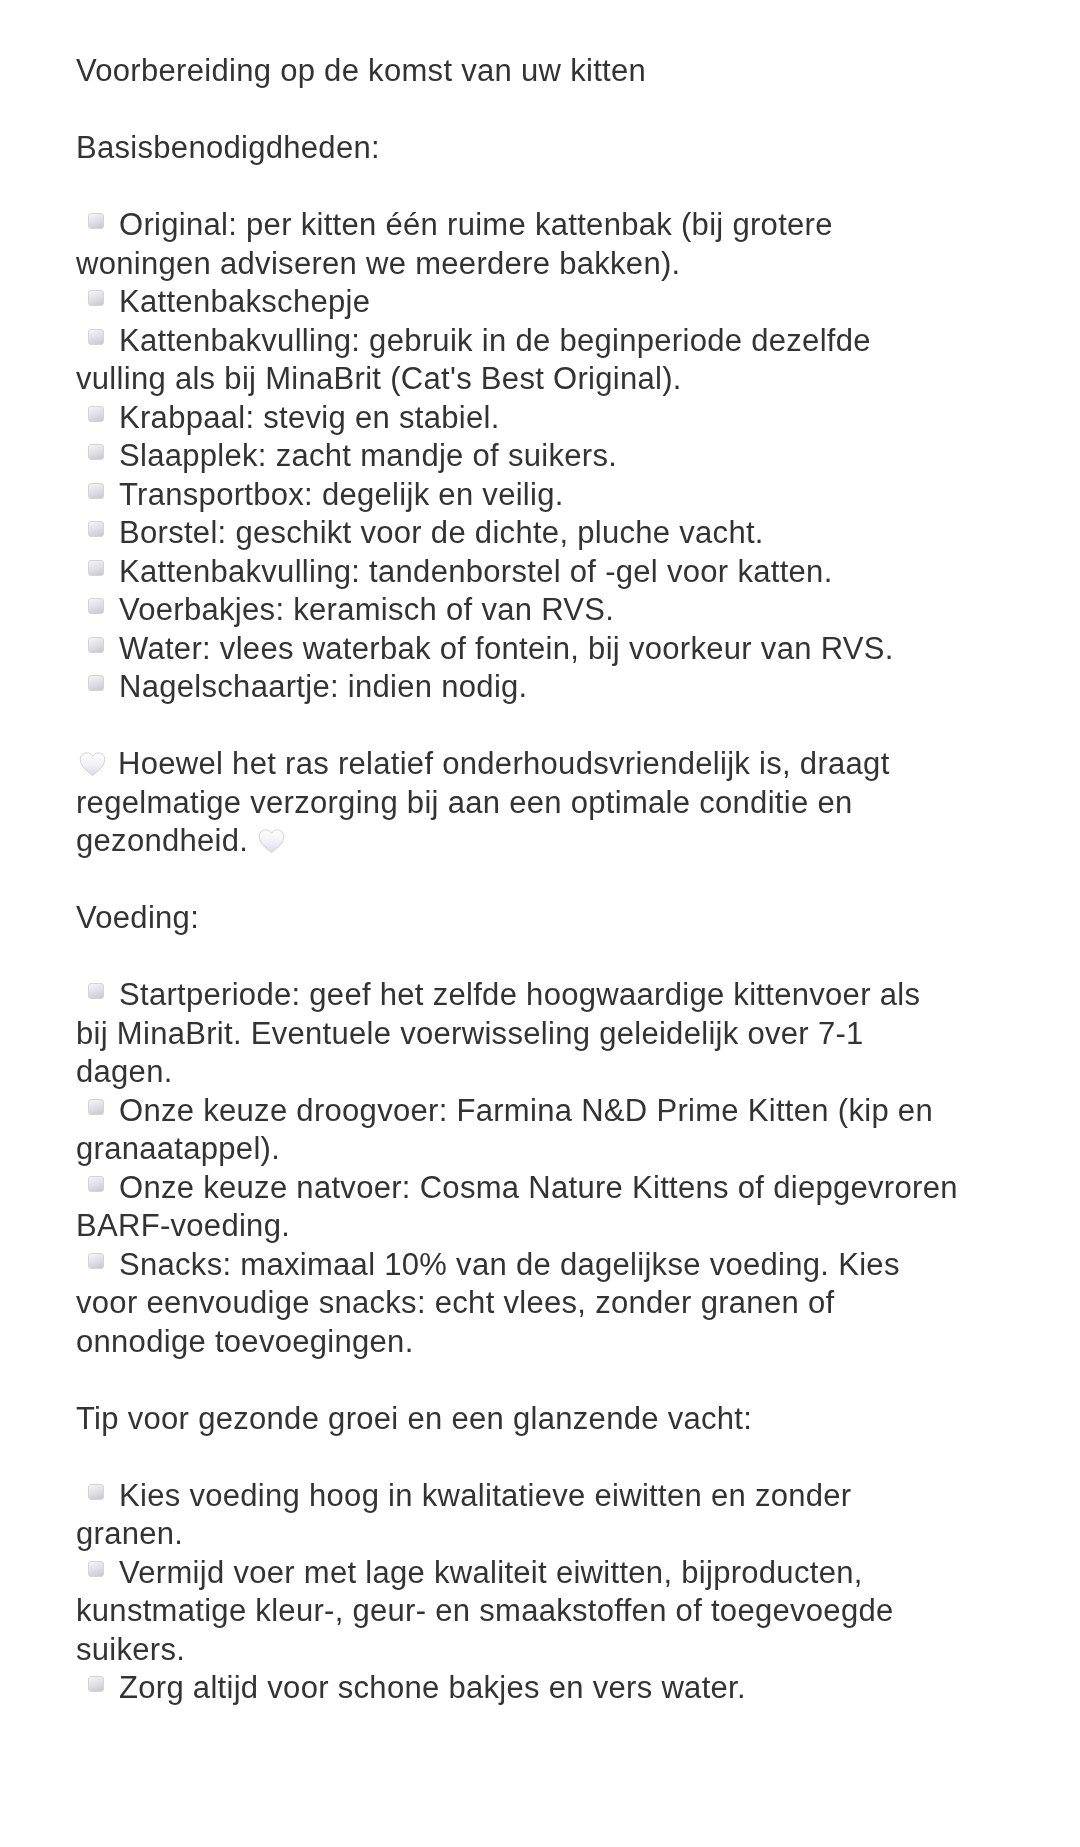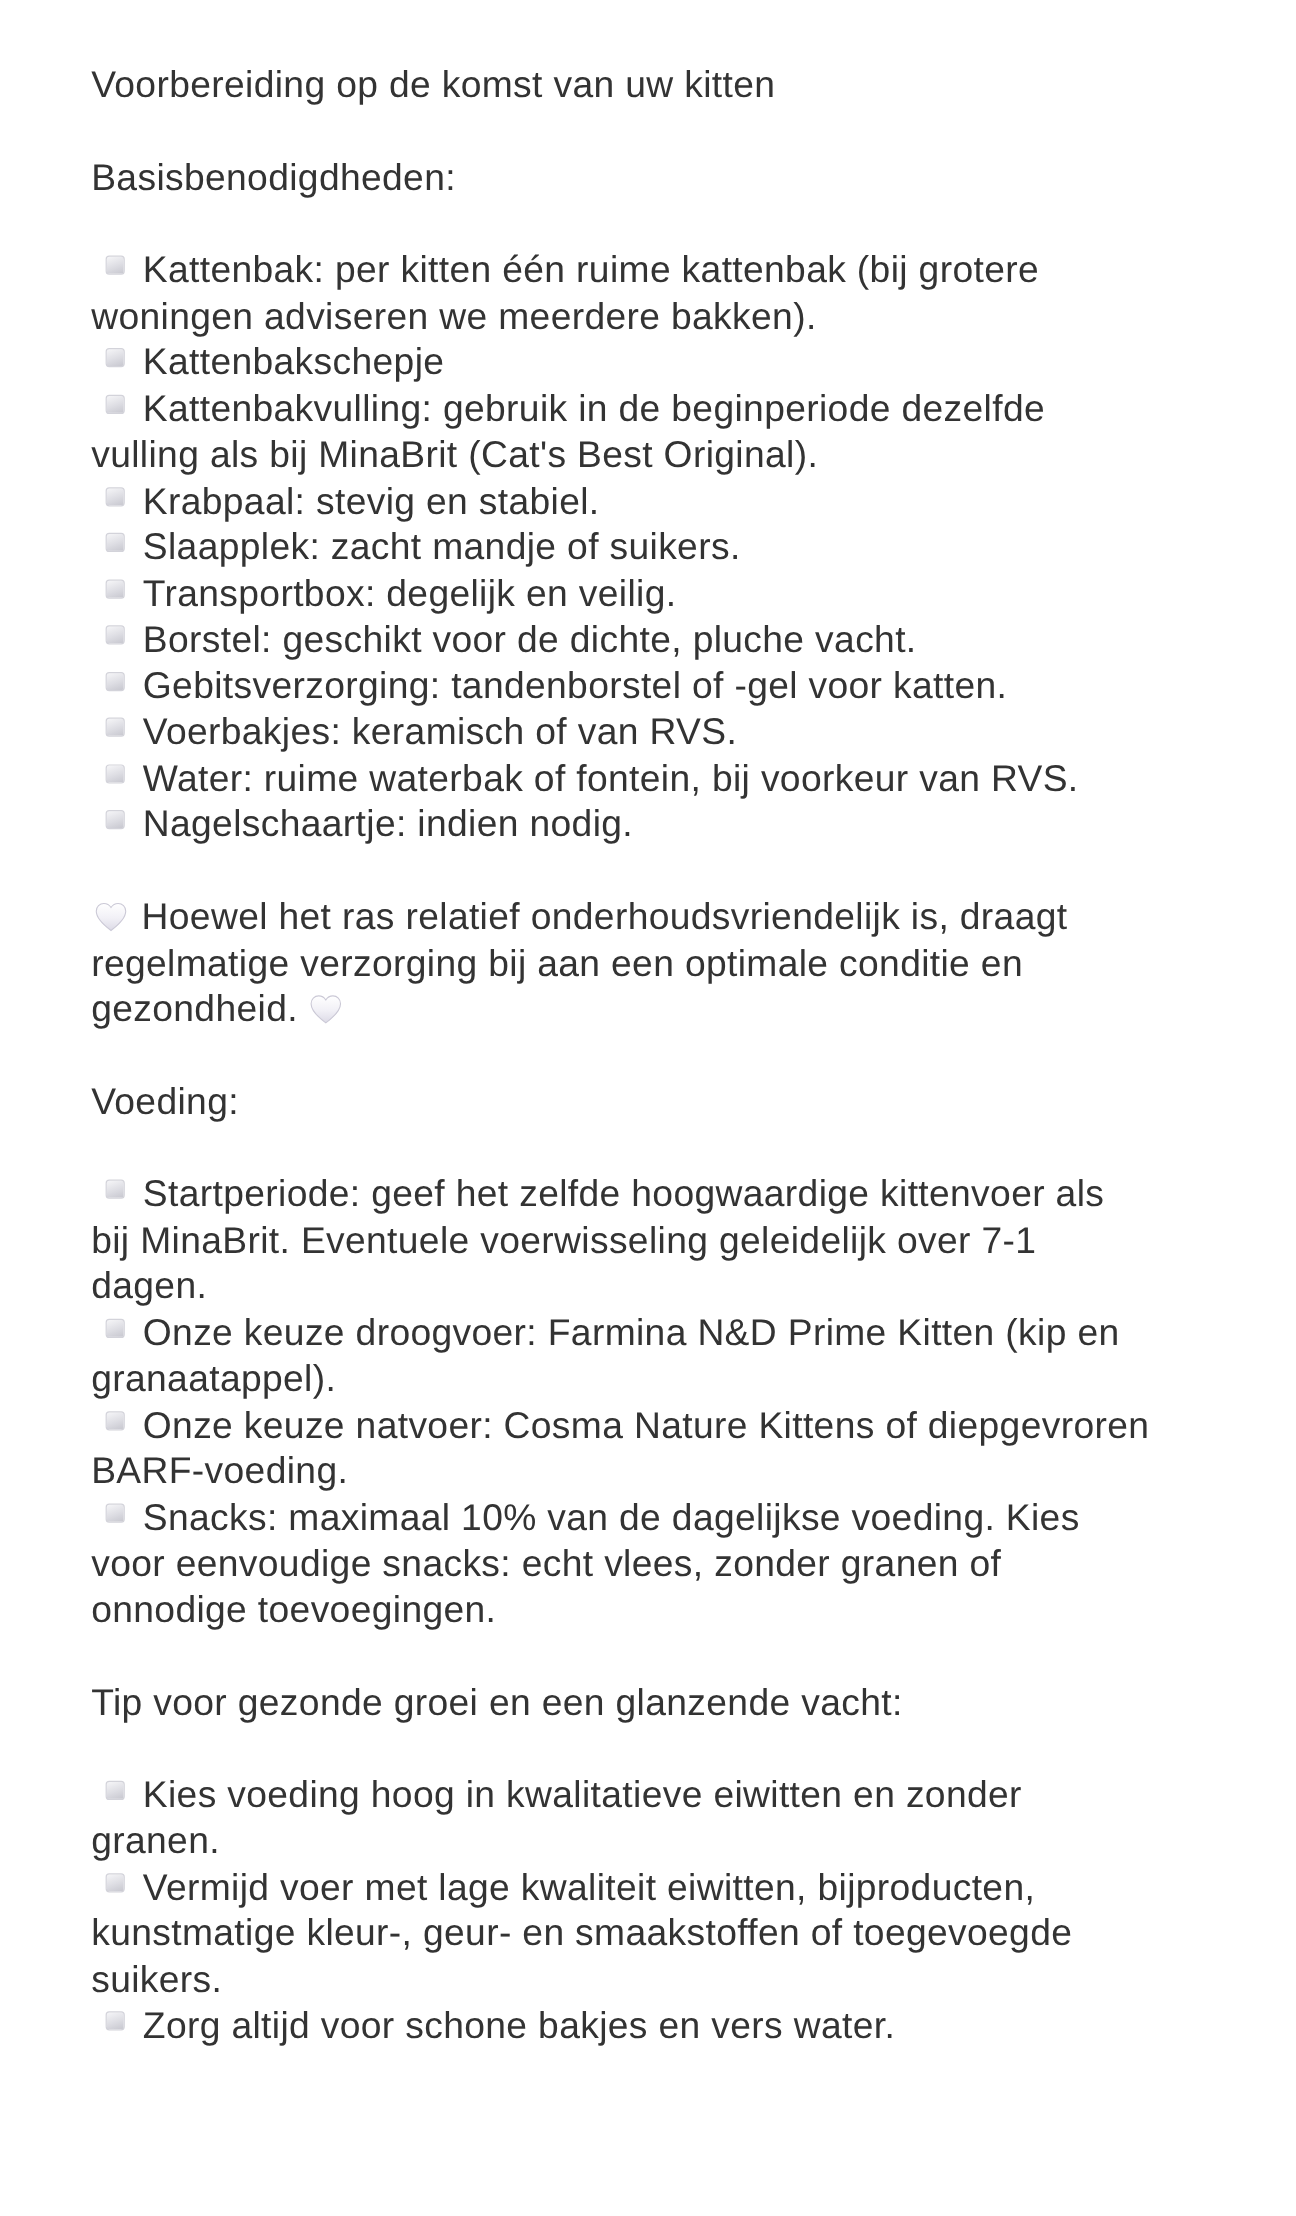--- a/index.html
+++ b/index.html
@@ -60,30 +60,30 @@
   </defs>
 </svg>
 
 <div class="doc">
 
   <p class="block">Voorbereiding op de komst van uw kitten</p>
 
   <p class="block">Basisbenodigdheden:</p>
 
   <div class="block list">
-    <div class="item"><span class="bullet"></span><span>Kattenbak: per kitten één ruime kattenbak (bij grotere woningen adviseren we meerdere bakken).</span></div>
+    <div class="item"><span class="bullet"></span><span>Original: per kitten één ruime kattenbak (bij grotere woningen adviseren we meerdere bakken).</span></div>
     <div class="item"><span class="bullet"></span><span>Kattenbakschepje</span></div>
     <div class="item"><span class="bullet"></span><span>Kattenbakvulling: gebruik in de beginperiode dezelfde vulling als bij MinaBrit (Cat's Best Original).</span></div>
     <div class="item"><span class="bullet"></span><span>Krabpaal: stevig en stabiel.</span></div>
     <div class="item"><span class="bullet"></span><span>Slaapplek: zacht mandje of suikers.</span></div>
     <div class="item"><span class="bullet"></span><span>Transportbox: degelijk en veilig.</span></div>
     <div class="item"><span class="bullet"></span><span>Borstel: geschikt voor de dichte, pluche vacht.</span></div>
-    <div class="item"><span class="bullet"></span><span>Gebitsverzorging: tandenborstel of -gel voor katten.</span></div>
+    <div class="item"><span class="bullet"></span><span>Kattenbakvulling: tandenborstel of -gel voor katten.</span></div>
     <div class="item"><span class="bullet"></span><span>Voerbakjes: keramisch of van RVS.</span></div>
-    <div class="item"><span class="bullet"></span><span>Water: ruime waterbak of fontein, bij voorkeur van RVS.</span></div>
+    <div class="item"><span class="bullet"></span><span>Water: vlees waterbak of fontein, bij voorkeur van RVS.</span></div>
     <div class="item"><span class="bullet"></span><span>Nagelschaartje: indien nodig.</span></div>
   </div>
 
   <p class="block"><svg class="heart lead" viewBox="0 0 24 24">
         <path d="M12 21.2 C 7.2 17.6 2.5 13.6 2.5 8.8 C 2.5 5.9 4.7 3.8 7.4 3.8 C 9.3 3.8 11 4.8 12 6.4 C 13 4.8 14.7 3.8 16.6 3.8 C 19.3 3.8 21.5 5.9 21.5 8.8 C 21.5 13.6 16.8 17.6 12 21.2 Z" fill="url(#heartGrad)" stroke="#cbc9d6" stroke-width="0.7"></path>
       </svg><span>Hoewel het ras relatief onderhoudsvriendelijk is, draagt regelmatige verzorging bij aan een optimale conditie en gezondheid.</span><svg class="heart trail" viewBox="0 0 24 24">
         <path d="M12 21.2 C 7.2 17.6 2.5 13.6 2.5 8.8 C 2.5 5.9 4.7 3.8 7.4 3.8 C 9.3 3.8 11 4.8 12 6.4 C 13 4.8 14.7 3.8 16.6 3.8 C 19.3 3.8 21.5 5.9 21.5 8.8 C 21.5 13.6 16.8 17.6 12 21.2 Z" fill="url(#heartGrad)" stroke="#cbc9d6" stroke-width="0.7"></path>
       </svg></p>
 
   <p class="block">Voeding:</p>

